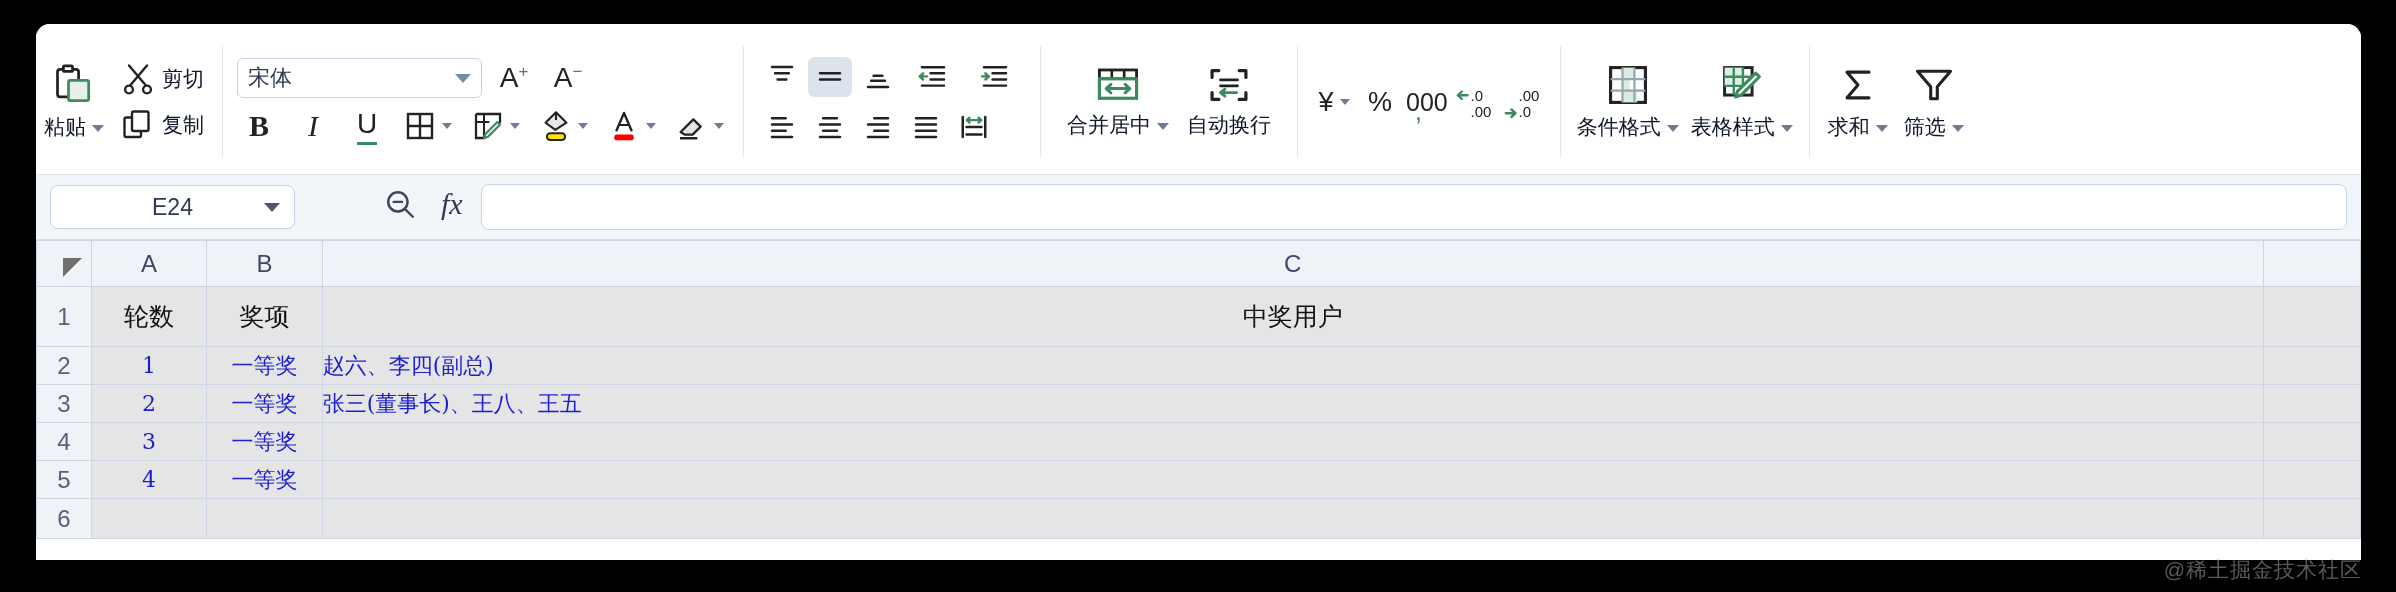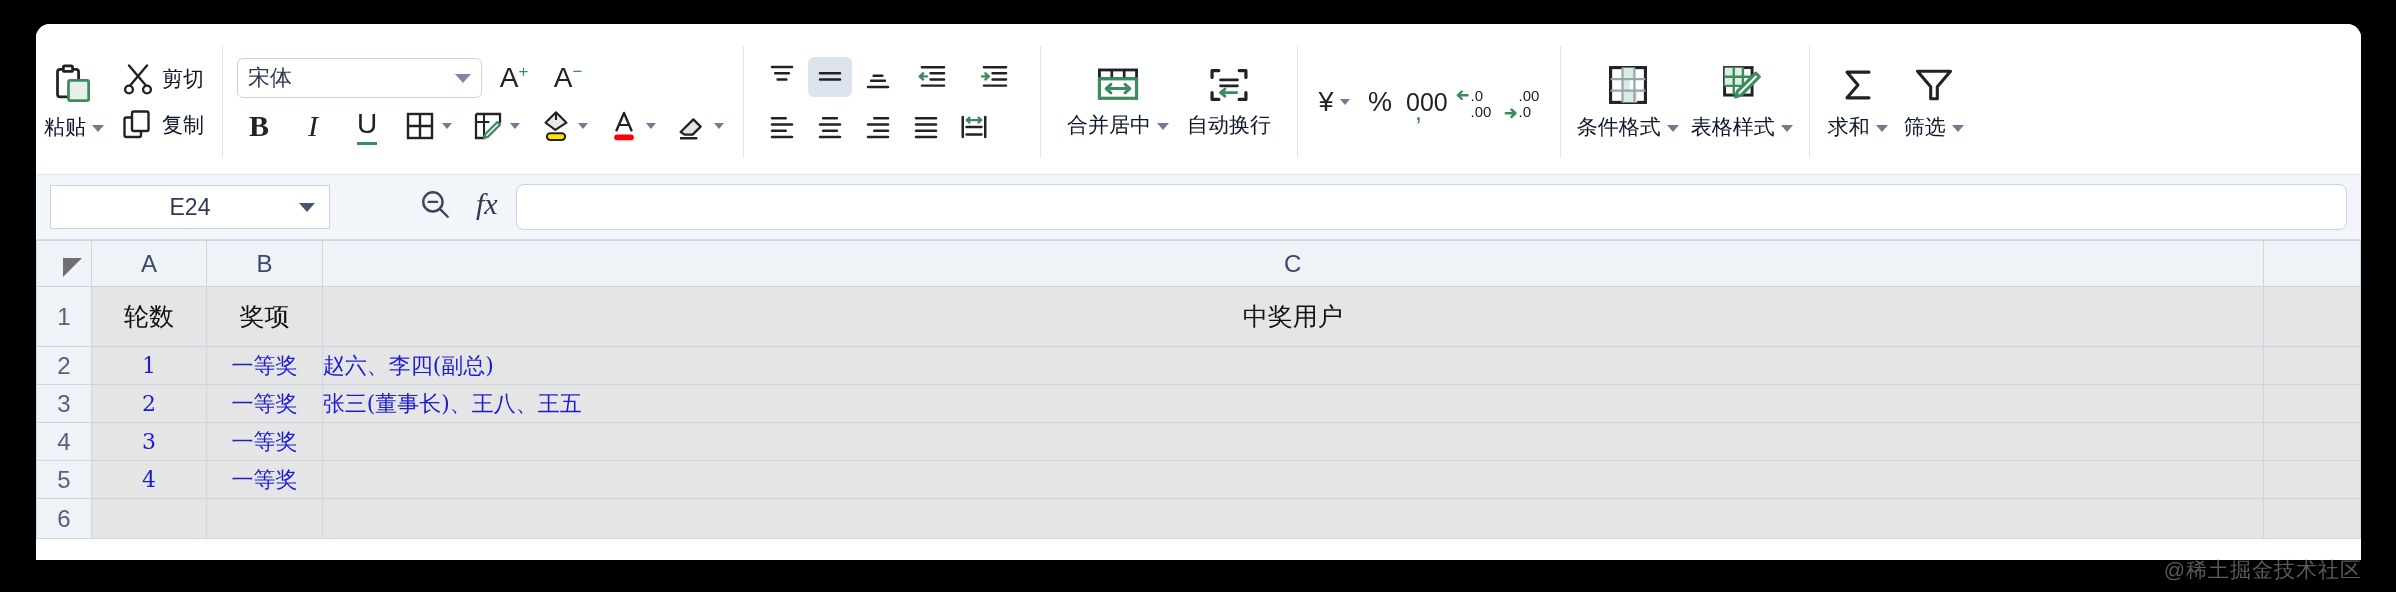--- a/index.html
+++ b/index.html
@@ -89,21 +89,21 @@
     position:absolute; right: 34px; bottom: 8px;
     font-size: 21px; color:#5a5a5a; letter-spacing:1px;
   }
 
   
   .fbar {
     height: 66px; background:#f2f5f9; display:flex; align-items:center;
     border-top:1px solid #e0e5ed; border-bottom:1px solid #d7dde7; padding: 0 14px;
   }
   .namebox {
-    width: 280px; height: 44px; background:#fff; border:1px solid #c8d2e2; border-radius:0;
+    width: 245px; height: 44px; background:#fff; border:1px solid #c8d2e2; border-radius:8px;
     display:flex; align-items:center; justify-content:center; position:relative;
     font-size:23px; color:#2f3a52;
   }
   .namebox .cc { position:absolute; right:14px; width:0;height:0;
     border-left:8px solid transparent;border-right:8px solid transparent;border-top:9px solid #4a5570;}
   .fbtools { display:flex; align-items:flex-start; gap:24px; margin-left: 88px; }
   .fbtools .gi { font-size:30px; color:#3b465e; }
   .fxlab { font-size:30px; font-style:italic; font-family:"Liberation Serif", serif; color:#2f3a52;}
   .finput {
     flex:1; height:46px; margin-left:18px; background:#fff;

